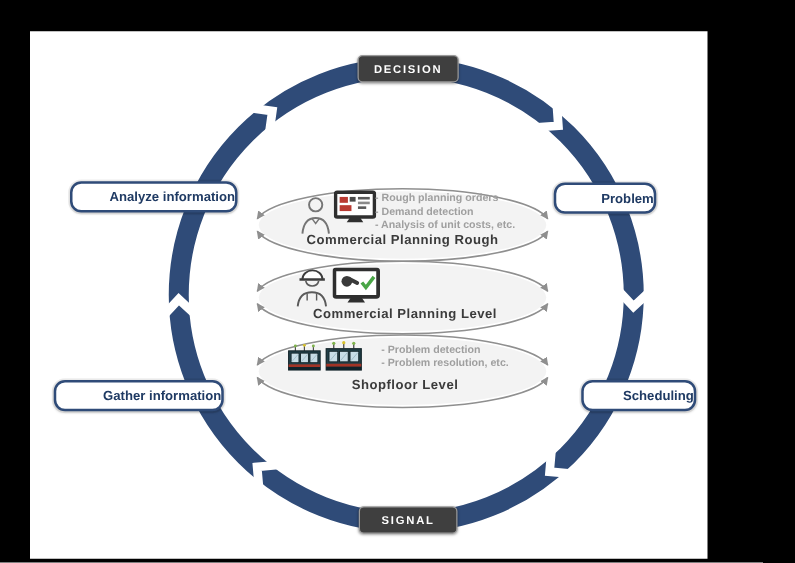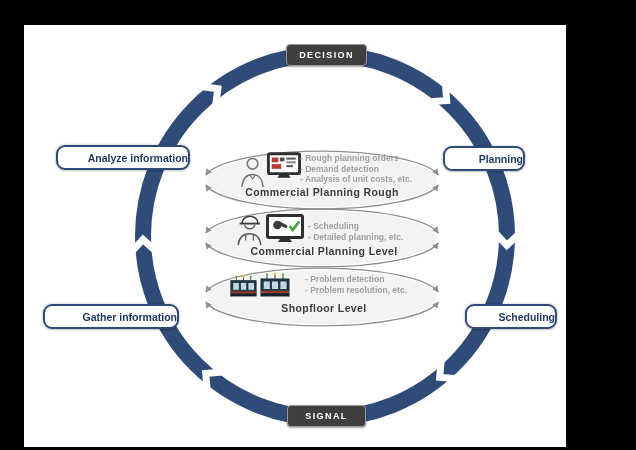--- a/index.html
+++ b/index.html
@@ -73,21 +73,21 @@
     <span>SIGNAL</span>
   </div>
 
   <div class="pill-light" style="left:32px;top:120px;width:130px;height:21px">
     <span>Analyze information</span>
   </div>
   <div class="pill-light" style="left:19px;top:279px;width:132px;height:21px">
     <span>Gather information</span>
   </div>
   <div class="pill-light" style="left:419px;top:121px;width:78px;height:21px">
-    <span>Planning</span>
+    <span>Problem</span>
   </div>
   <div class="pill-light" style="left:441px;top:279px;width:88px;height:21px">
     <span>Scheduling</span>
   </div>
 
   <div class="icon" style="left:216px;top:131px">
     <svg width="27" height="33" viewBox="0 0 28 34">
       <circle cx="13" cy="8" r="5.5" fill="none" stroke="#757575" stroke-width="1.6"></circle>
       <path d="M2 32 C3 21 9 19 13 19 C17 19 23 21 24 32" fill="none" stroke="#757575" stroke-width="1.6"></path>
       <path d="M10 19.5 L13 23.5 L16 19.5" fill="none" stroke="#757575" stroke-width="1.2"></path>
@@ -122,24 +122,20 @@
     </svg>
   </div>
   <div class="icon" style="left:242px;top:189px">
     <svg width="38" height="31" viewBox="0 0 38 31">
       <rect x="1.5" y="1.5" width="35" height="22" rx="1.5" fill="#fff" stroke="#2F2F2F" stroke-width="3"></rect>
       <circle cx="11.5" cy="11" r="4.3" fill="#3A3A3A"></circle>
       <rect x="13" y="7" width="10" height="3.2" rx="1.5" transform="rotate(28 13 7)" fill="#3A3A3A"></rect>
       <path d="M23.5 12 l3.2 4 l6.5 -8.5" fill="none" stroke="#49A546" stroke-width="2.8"></path>
       <path d="M15 23.5 h8 l3 4.5 h-14 z" fill="#2F2F2F"></path>
     </svg>
-  </div>
-  <div class="bullets" style="left:284px;top:196px">
-    <div>- Scheduling</div>
-    <div>- Detailed planning, etc.</div>
   </div>
   <div class="lvl-title" style="left:300px;top:220px">Commercial Planning Level</div>
 
   <div class="icon" style="left:206px;top:249px">
     <svg width="27" height="26" viewBox="0 0 30 28">
       <g stroke="#444" stroke-width="1">
         <line x1="7" y1="7" x2="7" y2="3"></line>
           <line x1="15" y1="7" x2="15" y2="2.5"></line>
           <line x1="23" y1="7" x2="23" y2="3"></line>
       </g>

